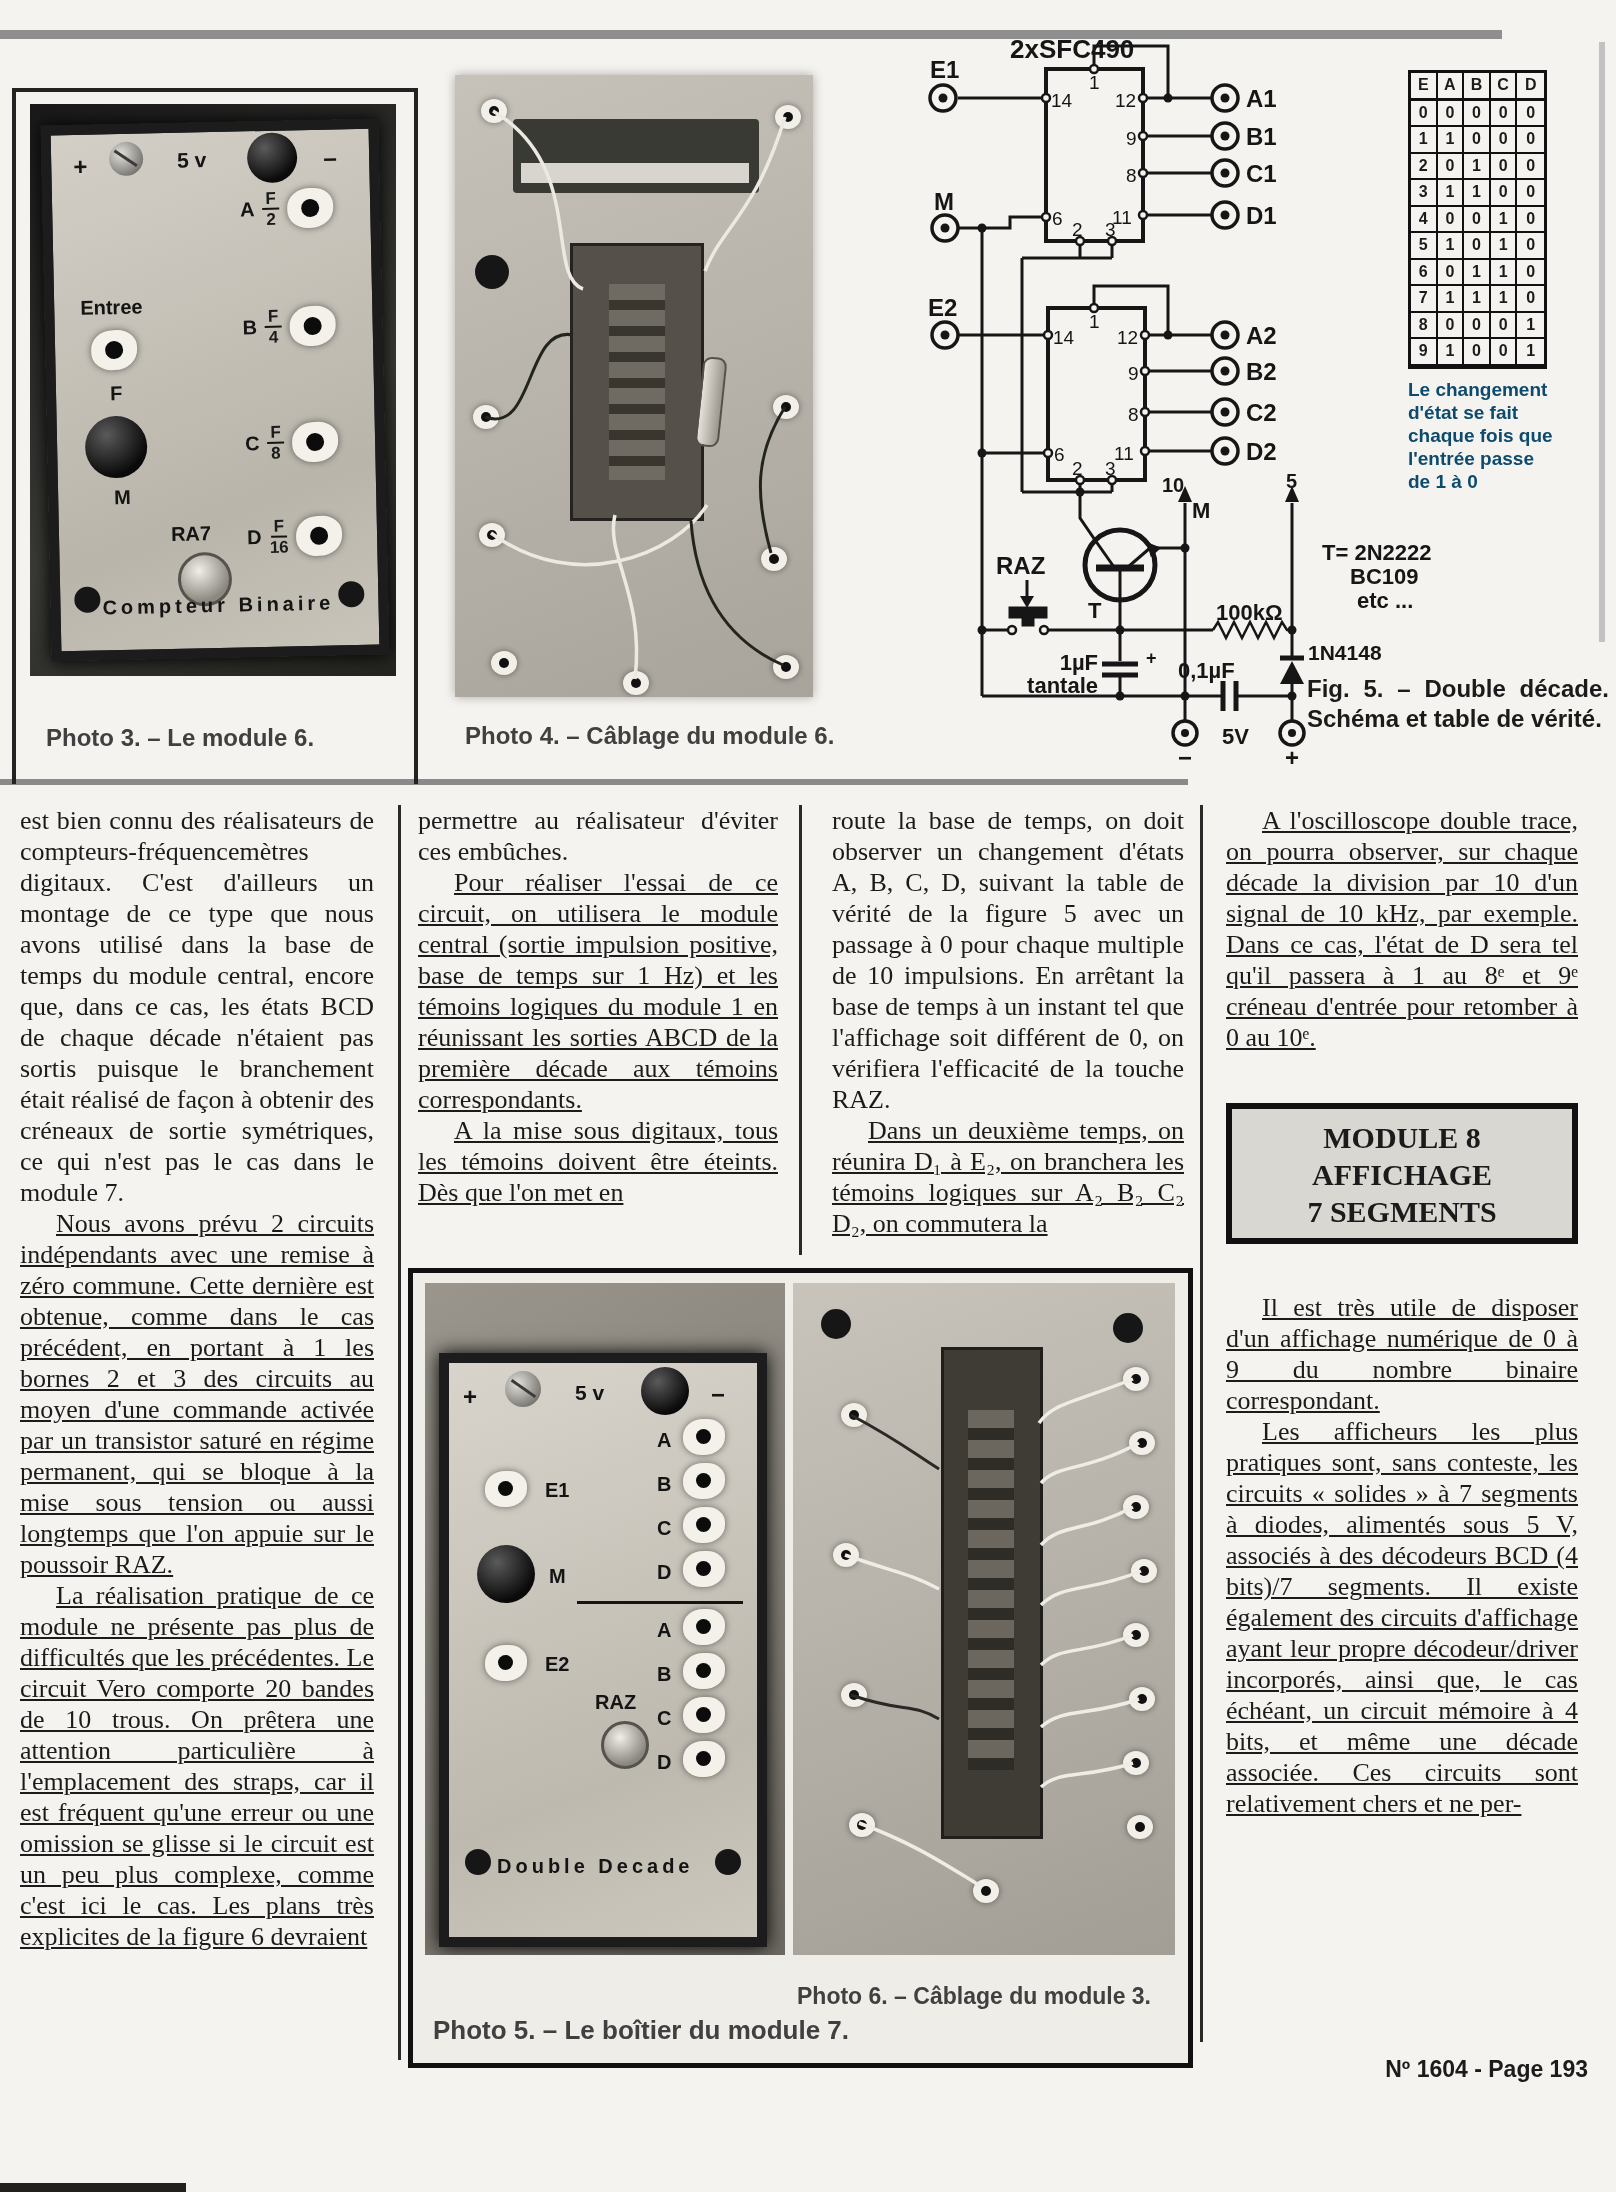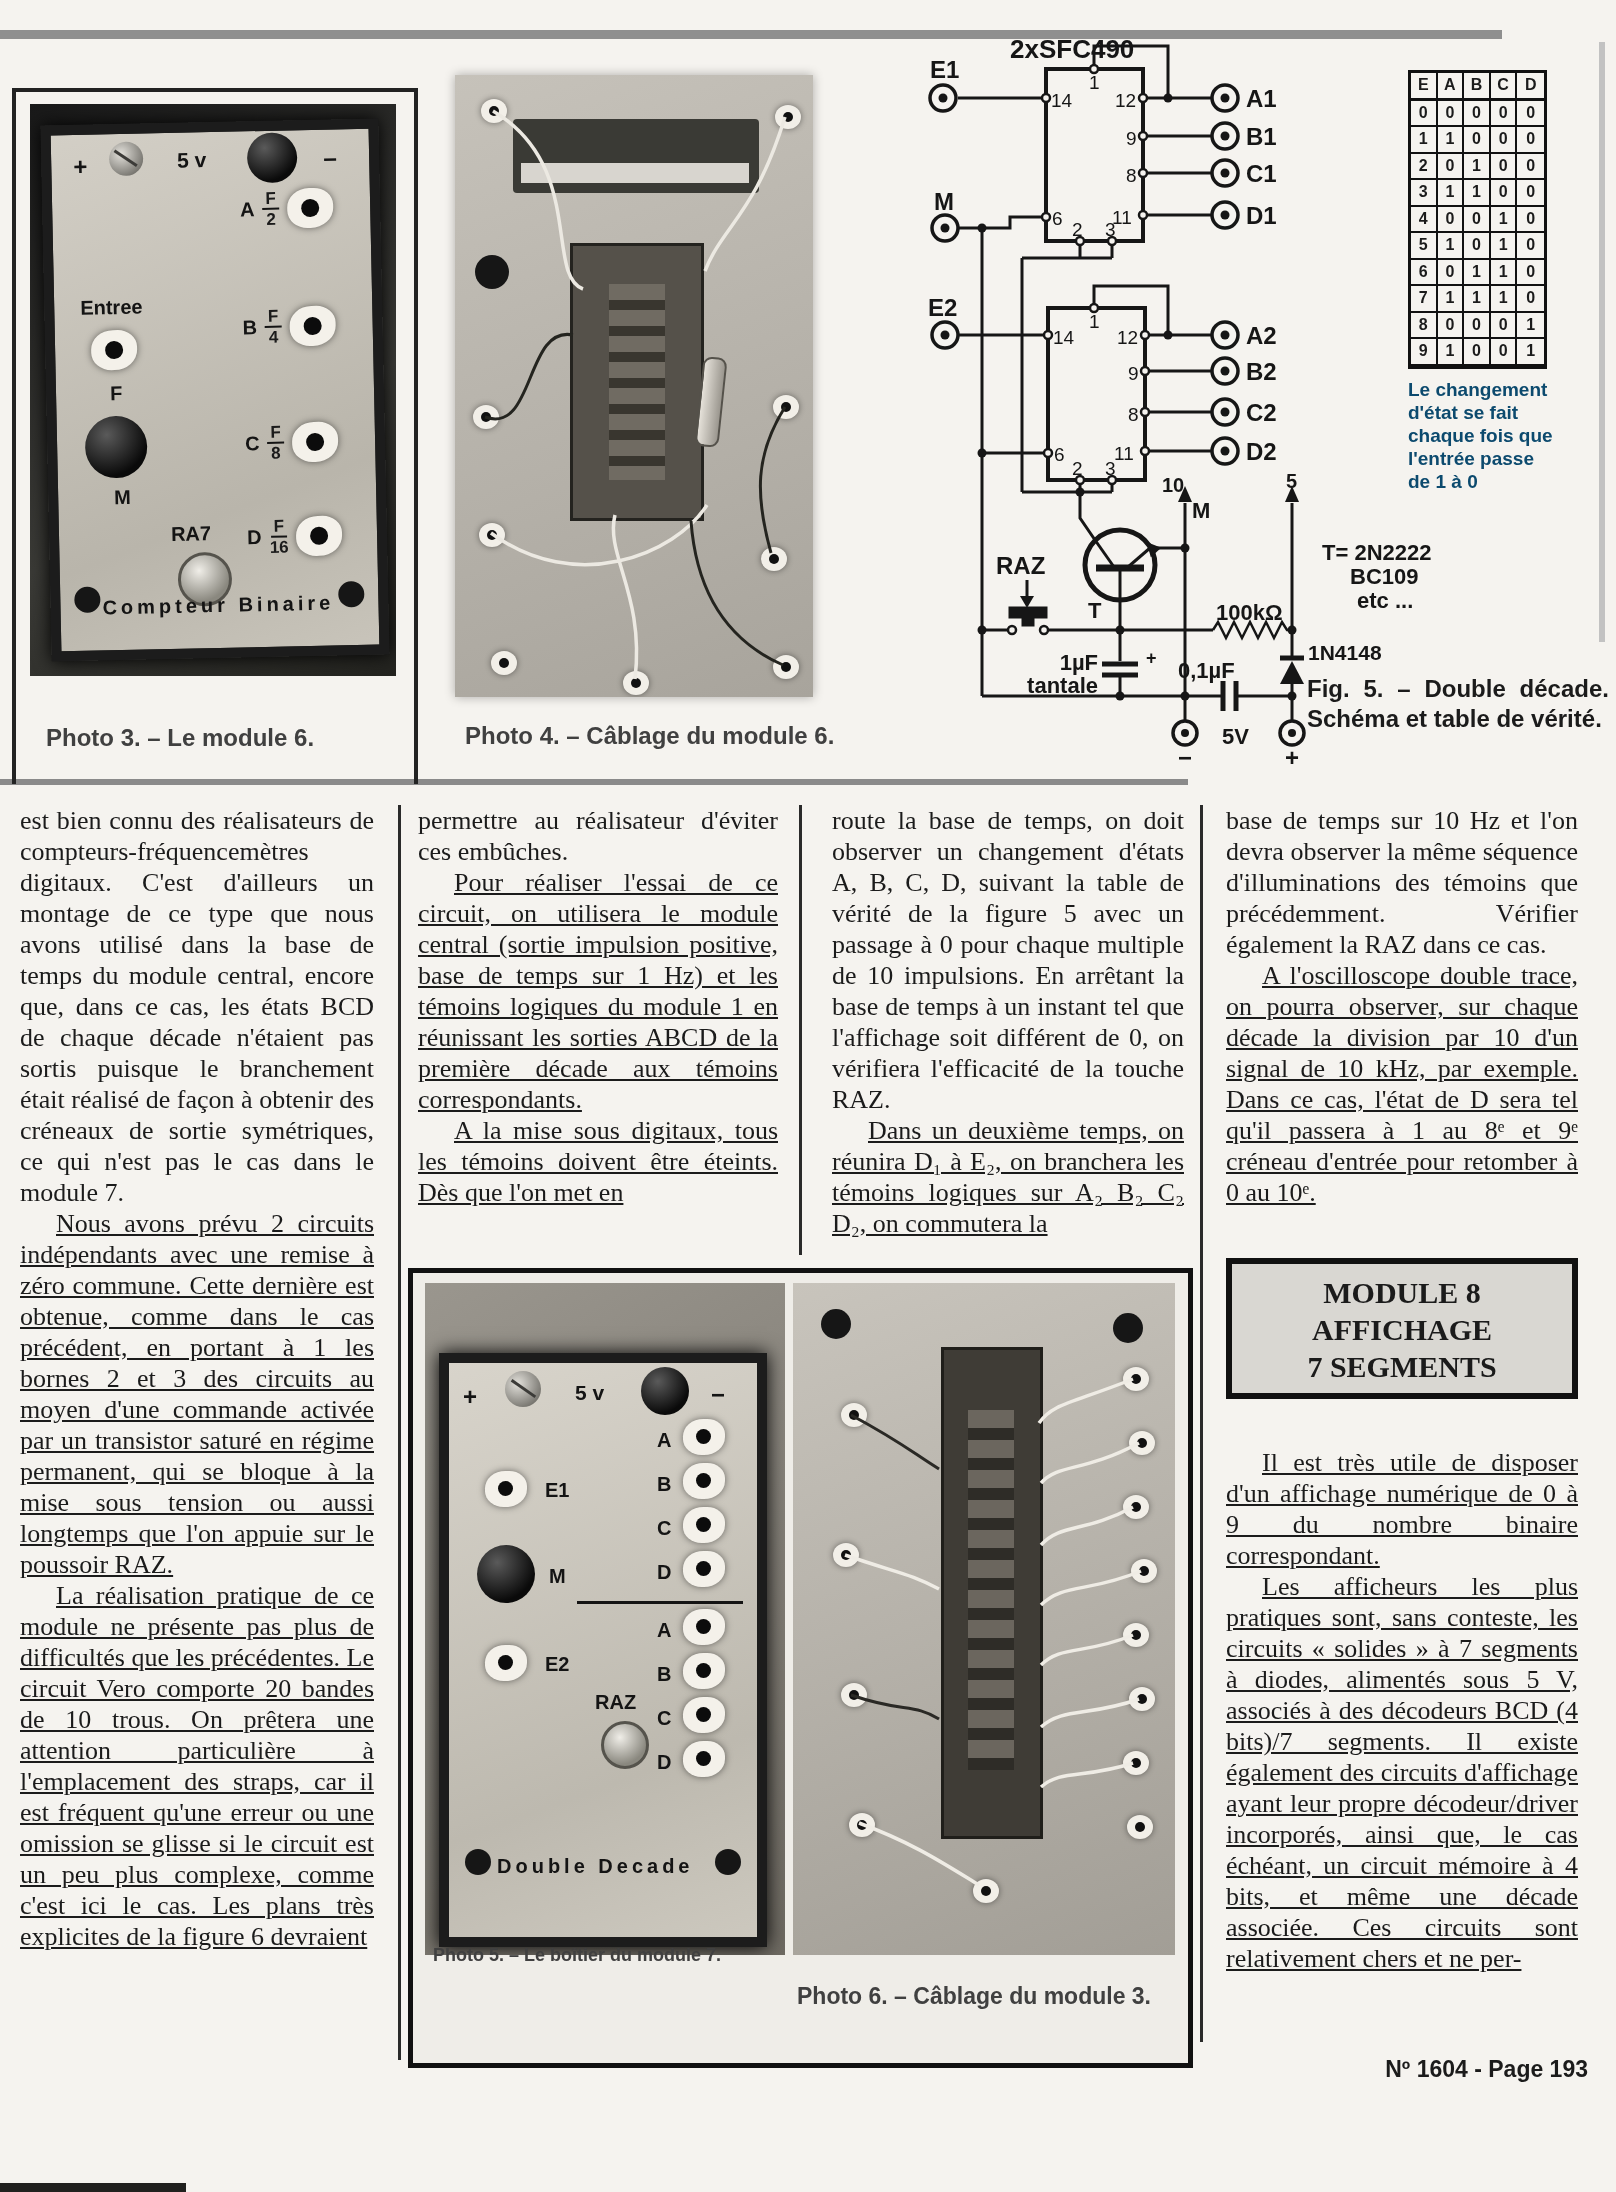--- a/index.html
+++ b/index.html
@@ -442,21 +442,20 @@
 </div>
 <div class="vrule" style="left:799px;top:805px;height:450px;"></div>
 
 <div class="col" style="left:832px;width:352px;">
   <p>route la base de temps, on doit observer un changement d'états A, B, C, D, suivant la table de vérité de la figure 5 avec un passage à 0 pour chaque multiple de 10 impulsions. En arrêtant la base de temps à un instant tel que l'affichage soit différent de 0, on vérifiera l'efficacité de la touche RAZ.</p>
   <p class="ind">Dans un deuxième temps, on réunira D₁ à E₂, on branchera les témoins logiques sur A₂ B₂ C₂ D₂, on commutera la</p>
 </div>
 <div class="vrule" style="left:1200px;top:805px;height:1237px;"></div>
 
 <div class="col" style="left:1226px;width:352px;">
-  <p>base de temps sur 10 Hz et l'on devra observer la même séquence d'illuminations des témoins que précédemment. Vérifier également la RAZ dans ce cas.</p>
   <p class="ind">A l'oscilloscope double trace, on pourra observer, sur chaque décade la division par 10 d'un signal de 10 kHz, par exemple. Dans ce cas, l'état de D sera tel qu'il passera à 1 au 8ᵉ et 9ᵉ créneau d'entrée pour retomber à 0 au 10ᵉ.</p>
   <div class="m8">
     <div>MODULE 8</div>
     <div>AFFICHAGE</div>
     <div>7 SEGMENTS</div>
   </div>
   <p class="ind">Il est très utile de disposer d'un affichage numérique de 0 à 9 du nombre binaire correspondant.</p>
   <p class="ind">Les afficheurs les plus pratiques sont, sans conteste, les circuits « solides » à 7 segments à diodes, alimentés sous 5 V, associés à des décodeurs BCD (4 bits)/7 segments. Il existe également des circuits d'affichage ayant leur propre décodeur/driver incorporés, ainsi que, le cas échéant, un circuit mémoire à 4 bits, et même une décade associée. Ces circuits sont relativement chers et ne per-</p>
 </div>
 
@@ -577,17 +576,17 @@
       <path d="M340 352 C 292 372, 268 362, 248 382" stroke="#efece5" stroke-width="3.5" fill="none"></path>
       <path d="M346 416 C 296 434, 270 424, 248 444" stroke="#efece5" stroke-width="3.5" fill="none"></path>
       <path d="M340 480 C 292 496, 268 486, 248 504" stroke="#efece5" stroke-width="3.5" fill="none"></path>
       <path d="M58 132 C 110 160, 120 170, 146 186" stroke="#2a2925" stroke-width="3" fill="none"></path>
       <path d="M52 272 C 104 290, 116 290, 146 306" stroke="#efece5" stroke-width="3.5" fill="none"></path>
       <path d="M58 412 C 110 430, 120 420, 146 436" stroke="#2a2925" stroke-width="3" fill="none"></path>
       <path d="M66 540 C 120 560, 150 580, 186 602" stroke="#efece5" stroke-width="3.5" fill="none"></path>
     </svg>
   </div>
 
-  <div class="caption" style="left:20px;top:672px;font-size:18px;position:absolute;">Photo 5. – Le boîtier du module 7.</div>
+  <div class="caption" style="left:20px;top:742px;font-size:26px;position:absolute;">Photo 5. – Le boîtier du module 7.</div>
   <div class="caption" style="left:384px;top:710px;font-size:23px;position:absolute;">Photo 6. – Câblage du module 3.</div>
 </div>
 
 <div class="footer">Nº 1604 - Page 193</div>
 
 </body></html>

